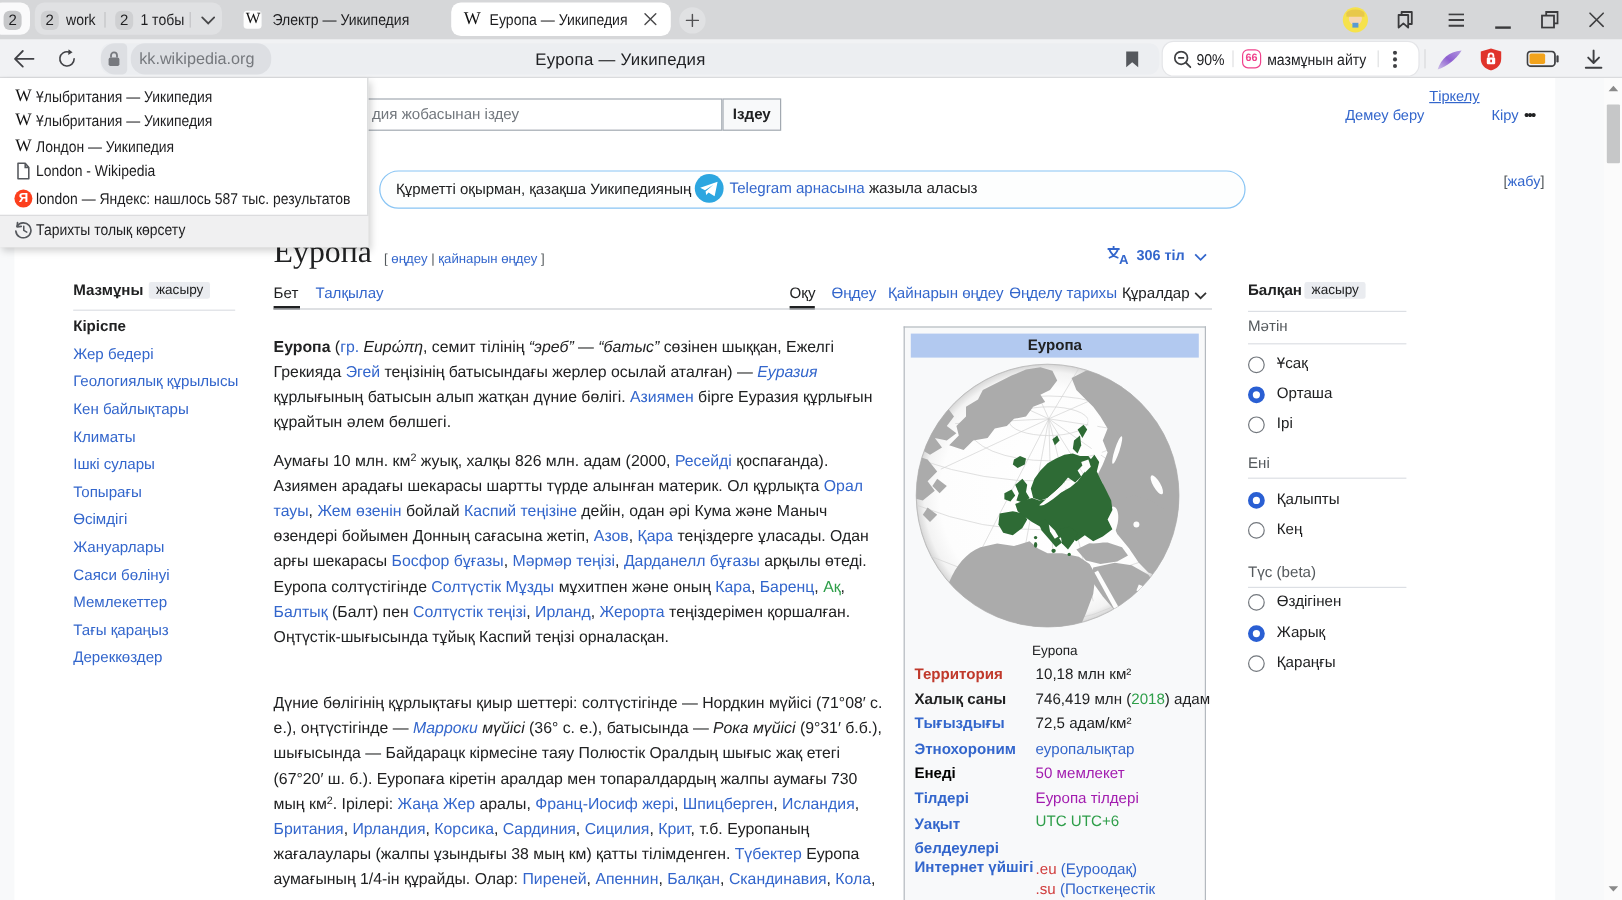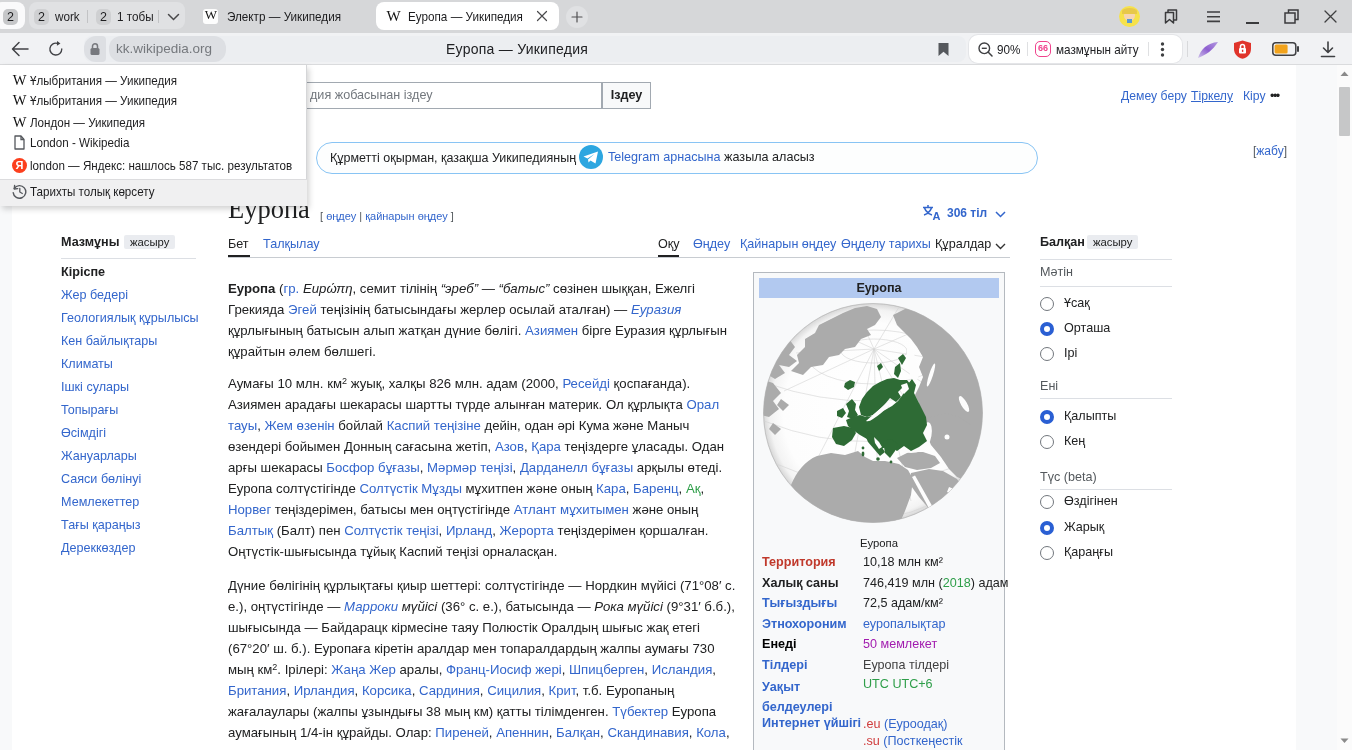--- a/index.html
+++ b/index.html
@@ -49,21 +49,21 @@
   <div class="abs" style="left:1339px; top:22px; width:11px; height:49px; background:#c6c7c8; border-radius:1px;"></div>
   <svg class="abs" style="left:1340px; top:673px;" width="9" height="6" viewBox="0 0 9 6">
       <path d="M0.5 0.5 L4.5 5 L8.5 0.5 Z" fill="#8a8a8a"></path>
     </svg>
 
   <div class="abs" style="left:250px; top:17px; width:352px; height:27px; background:#fff; border:1px solid #a2a9b1;"></div>
   <div class="abs nw" style="left:310px; top:23px; font-size:12.6px; color:#72777d;">дия жобасынан іздеу</div>
   <div class="abs" style="left:602px; top:17px; width:49px; height:27px; background:#f8f9fa; border:1px solid #a2a9b1; font-size:12.6px; font-weight:bold; color:#202122; text-align:center; line-height:25px;">Іздеу</div>
 
   <div class="abs nw bl" style="left:1121px; top:24px; font-size:12.2px;">Демеу беру</div>
-  <div class="abs nw bl" style="left:1191px; top:24px; font-size:12.2px;text-decoration:underline;">Тіркелу</div>
+  <div class="abs nw bl" style="left:1191px; top:8px; font-size:12.2px;text-decoration:underline;">Тіркелу</div>
   <div class="abs nw bl" style="left:1243px; top:24px; font-size:12.2px;">Кіру</div>
   <div class="abs nw" style="left:1270px; top:24px; font-size:12.6px; color:#202122; letter-spacing:-1.5px;">•••</div>
 
   <div class="abs" style="left:316px; top:77px; width:722px; height:32px; border:1.5px solid #88c4f4; border-radius:16px; background:#fdfefe;"></div>
   <div class="abs nw" style="left:330px; top:86px; font-size:12.5px; color:#202122;">Құрметті оқырман, қазақша Уикипедияның</div>
   <div class="abs" style="left:579px; top:80px; width:24px; height:24px; border-radius:50%; background:#2ca6e0;"></div>
   <svg class="abs" style="left:583px; top:86px;" width="16" height="13" viewBox="0 0 16 13">
       <path d="M0.5 5.5 L15 0.5 L12.5 12.5 L7.5 9.5 L5.5 11.5 L5 8.5 L11.5 3 L4.5 7.5 Z" fill="#fff"></path>
     </svg>
   <div class="abs nw" style="left:608px; top:85px; font-size:12.6px;"><span class="bl">Telegram арнасына</span> <span style="color:#202122;">жазыла аласыз</span></div>
@@ -149,21 +149,20 @@
       <div>құрлығының батысын алып жатқан дүние бөлігі. <span class="bl">Азиямен</span> бірге Еуразия құрлығын</div>
       <div>құрайтын әлем бөлшегі.</div>
     </div>
     <div class="abs nw" style="top:308px; line-height:21px;">
       <div>Аумағы 10 млн. км<span style="font-size:9px; position:relative; top:-4px;">2</span> жуық, халқы 826 млн. адам (2000, <span class="bl">Ресейді</span> қоспағанда).</div>
       <div>Азиямен арадағы шекарасы шартты түрде алынған материк. Ол құрлықта <span class="bl">Орал</span></div>
       <div><span class="bl">тауы</span>, <span class="bl">Жем өзенін</span> бойлай <span class="bl">Каспий теңізіне</span> дейін, одан әрі Кума және Маныч</div>
       <div>өзендері бойымен Донның сағасына жетіп, <span class="bl">Азов</span>, <span class="bl">Қара</span> теңіздерге ұласады. Одан</div>
       <div>арғы шекарасы <span class="bl">Босфор бұғазы</span>, <span class="bl">Мәрмәр теңізі</span>, <span class="bl">Дарданелл бұғазы</span> арқылы өтеді.</div>
       <div>Еуропа солтүстігінде <span class="bl">Солтүстік Мұзды</span> мұхитпен және оның <span class="bl">Кара</span>, <span class="bl">Баренц</span>, <span class="gr">Ақ</span>,</div>
-      <div><span class="bl">Норвег</span> теңіздерімен, батысы мен оңтүстігінде <span class="bl">Атлант мұхитымен</span> және оның</div>
       <div><span class="bl">Балтық</span> (Балт) пен <span class="bl">Солтүстік теңізі</span>, <span class="bl">Ирланд</span>, <span class="bl">Жерорта</span> теңіздерімен қоршалған.</div>
       <div>Оңтүстік-шығысында тұйық Каспий теңізі орналасқан.</div>
     </div>
     <div class="abs nw" style="top:510px; line-height:21px;">
       <div>Дүние бөлігінің құрлықтағы қиыр шеттері: солтүстігінде — Нордкин мүйісі (71°08′ с.</div>
       <div>е.), оңтүстігінде — <i><span class="bl">Марроки</span> мүйісі</i> (36° с. е.), батысында — <i>Рока мүйісі</i> (9°31′ б.б.),</div>
       <div>шығысында — Байдарацк кірмесіне таяу Полюстік Оралдың шығыс жақ етегі</div>
       <div>(67°20′ ш. б.). Еуропаға кіретін аралдар мен топаралдардың жалпы аумағы 730</div>
       <div>мың км<span style="font-size:9px; position:relative; top:-4px;">2</span>. Ірілері: <span class="bl">Жаңа Жер</span> аралы, <span class="bl">Франц-Иосиф жері</span>, <span class="bl">Шпицберген</span>, <span class="bl">Исландия</span>,</div>
       <div><span class="bl">Британия</span>, <span class="bl">Ирландия</span>, <span class="bl">Корсика</span>, <span class="bl">Сардиния</span>, <span class="bl">Сицилия</span>, <span class="bl">Крит</span>, т.б. Еуропаның</div>
@@ -256,21 +255,21 @@
     <div class="abs nw" style="left:109px; top:282px; font-size:12.6px; color:#202122;">10,18 млн км²</div>
     <div class="abs nw" style="left:8px; top:303px; font-size:12.6px; font-weight:bold; color:#202122;">Халық саны</div>
     <div class="abs nw" style="left:109px; top:303px; font-size:12.6px; color:#202122;">746,419 млн (<span class="gr">2018</span>) адам</div>
     <div class="abs nw" style="left:8px; top:323px; font-size:12.6px; font-weight:bold; color:#3366cc;">Тығыздығы</div>
     <div class="abs nw" style="left:109px; top:323px; font-size:12.6px; color:#202122;">72,5 адам/км²</div>
     <div class="abs nw" style="left:8px; top:344px; font-size:12.6px; font-weight:bold; color:#3366cc;">Этнохороним</div>
     <div class="abs nw" style="left:109px; top:344px; font-size:12.6px;"><span class="bl">еуропалықтар</span></div>
     <div class="abs nw" style="left:8px; top:364px; font-size:12.6px; font-weight:bold; color:#000000;">Енеді</div>
     <div class="abs nw" style="left:109px; top:364px; font-size:12.6px; color:#a21caf;">50 мемлекет</div>
     <div class="abs nw" style="left:8px; top:385px; font-size:12.6px; font-weight:bold; color:#3366cc;">Тілдері</div>
-    <div class="abs nw" style="left:109px; top:385px; font-size:12.6px; color:#404040;">Еуропа тілдері</div>
+    <div class="abs nw" style="left:109px; top:385px; font-size:12.6px; color:#a21caf;">Еуропа тілдері</div>
     <div class="abs nw" style="left:8px; top:403.5px; font-size:12.6px; font-weight:bold; color:#3366cc; line-height:20.5px;">Уақыт<br>белдеулері</div>
     <div class="abs nw" style="left:109px; top:404px; font-size:12.6px;"><span class="gr">UTC UTC+6</span></div>
     <div class="abs nw" style="left:8px; top:443px; font-size:12.6px; font-weight:bold; color:#3366cc;">Интернет үйшігі</div>
     <div class="abs nw" style="left:109px; top:443px; font-size:12.6px; line-height:17px;"><span class="rd">.eu</span> <span class="bl">(Еуроодақ)</span><br><span class="rd">.su</span> <span class="bl">(Посткеңестік</span><br></div>
   </div>
 </div>
 <div id="tabbar">
 
   <div class="abs" style="left:-6px; top:2px; width:31px; height:27px; background:#fafafb; border-radius:8px;"></div>
   <div class="abs badge" style="left:3px; top:9px; width:15px; height:16px; line-height:16px; background:#c6c7c9;">2</div>

